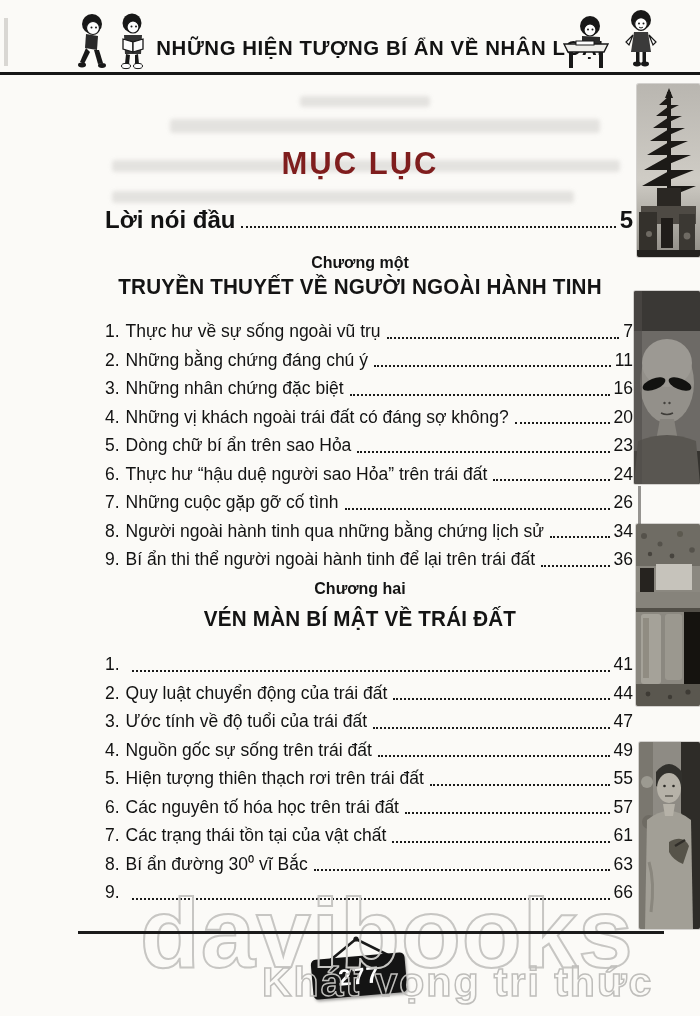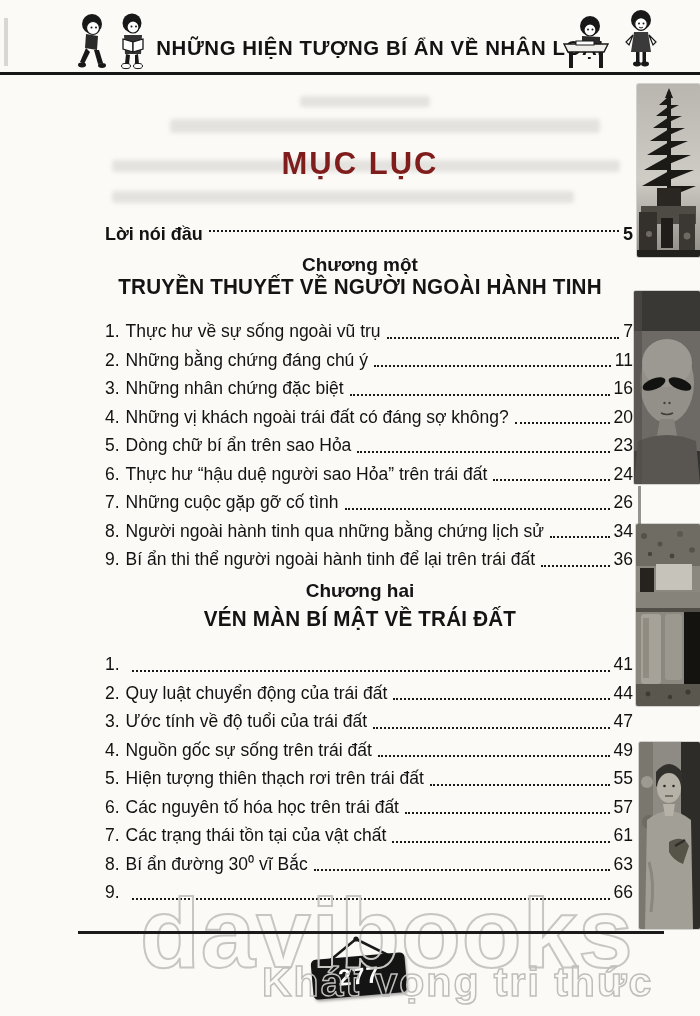--- a/index.html
+++ b/index.html
@@ -30,22 +30,22 @@
     top:146px;left:80px;width:560px;text-align:center;
     font-size:31px;font-weight:700;letter-spacing:2px;color:#7f1d1d;z-index:1;
   }
   .toc-row{
     display:flex;align-items:flex-end;
     font-size:17.5px;color:#121212;line-height:28.5px;white-space:nowrap;
   }
   .toc-row .num{margin-right:6px;}
   .toc-dots{flex:1;border-bottom:2.6px dotted #1a1a1a;margin:0 4px 7px 6px;min-width:20px;}
   .toc-page{text-align:right;}
-  .preface-row{top:220px;left:105px;width:528px;font-weight:700;font-size:18px;z-index:1;align-items:center;}
-  .chapter-label{left:80px;width:560px;text-align:center;font-size:19px;font-weight:700;z-index:1;}
+  .preface-row{top:206px;left:105px;width:528px;font-weight:700;font-size:24px;z-index:1;}
+  .chapter-label{left:80px;width:560px;text-align:center;font-size:16px;font-weight:700;z-index:1;}
   .chapter-title{
     left:60px;width:600px;text-align:center;font-size:21.5px;font-weight:700;
     letter-spacing:.2px;transform:scaleX(.96);white-space:nowrap;z-index:1;
   }
   .toc-list{left:105px;width:528px;z-index:1;}
 
   
   .photo{border-radius:2px;overflow:hidden;z-index:1;box-shadow:0 0 0 1px rgba(90,88,84,.25);}
   .photo svg{display:block;}
 

